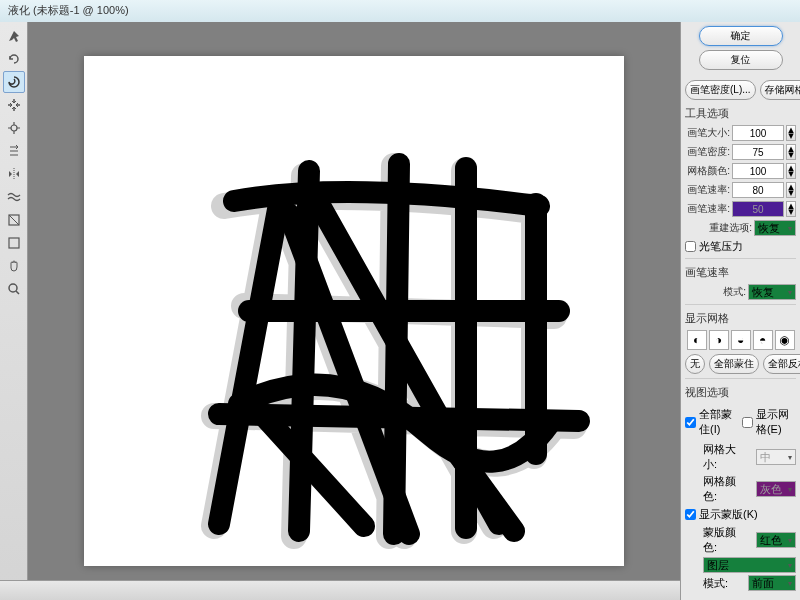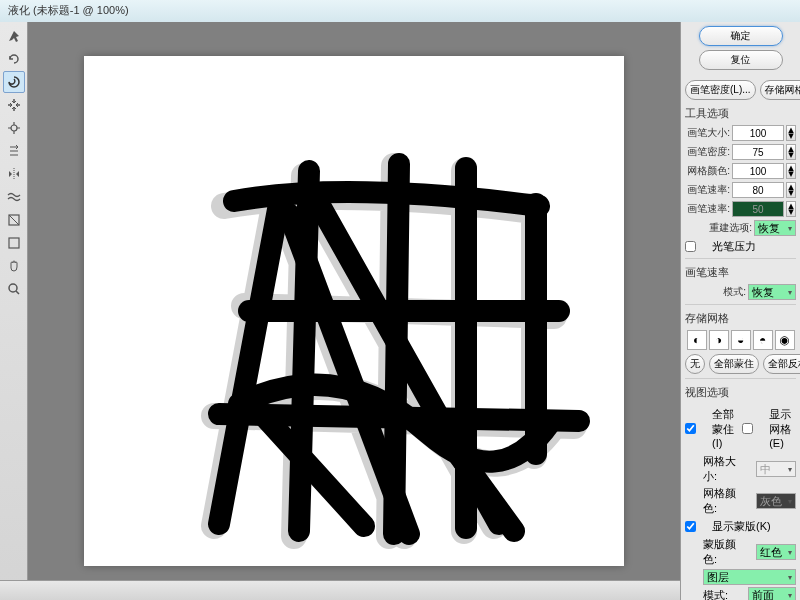--- a/index.html
+++ b/index.html
@@ -15,25 +15,25 @@
 .panel{position:absolute;top:22px;right:0;width:120px;height:578px;background:#e8e8e8;border-left:1px solid #999;padding:4px;overflow:hidden}
 .btn{background:linear-gradient(#fdfdfd,#e8e8e8);border:1px solid #999;border-radius:10px;padding:2px 4px;text-align:center;cursor:pointer;white-space:nowrap;font-size:10px}
 .btn.primary{border-color:#4a90d9;box-shadow:0 0 3px rgba(74,144,217,.6)}
 .btn-row{display:flex;gap:4px;margin-bottom:4px}
 .btn-row .btn{flex:1}
 .btn-full{display:block;width:84px;margin:0 auto 4px}
 .section-title{font-size:11px;margin:6px 0 4px;color:#333}
 .field-row{display:flex;align-items:center;justify-content:flex-end;gap:2px;margin-bottom:3px}
 .field-row label{font-size:10px;color:#333}
 .num-input{width:52px;height:16px;border:1px solid #aaa;background:#fff;text-align:center;font-size:10px}
-.num-input.disabled{background:#14532d;color:#999}
+.num-input.disabled{background:#4c1d95;color:#999}
 .spinner{width:10px;height:16px;background:linear-gradient(#fff,#ddd);border:1px solid #aaa;font-size:7px;display:flex;flex-direction:column;line-height:6px;text-align:center}
-.chk-row{display:flex;align-items:center;gap:16px;margin:3px 0;font-size:10px}
+.chk-row{display:flex;align-items:center;gap:3px;margin:3px 0;font-size:10px}
 .chk-row input{width:11px;height:11px}
-.dd{border:1px solid #aaa;background:#86efac;height:16px;padding:1px 3px;font-size:10px;display:flex;align-items:center;justify-content:space-between}
+.dd{border:1px solid #aaa;background:#15803d;height:16px;padding:1px 3px;font-size:10px;display:flex;align-items:center;justify-content:space-between}
 .dd::after{content:"▾";font-size:8px;color:#555}
 .mask-icons{display:flex;gap:2px;margin:4px 0;justify-content:center}
 .mask-ic{width:20px;height:20px;border:1px solid #aaa;background:#fff;display:flex;align-items:center;justify-content:center;font-size:12px}
 .sub-field{display:flex;align-items:center;gap:20px;margin:2px 0 2px 18px;font-size:10px}
 .sub-field .dd{flex:1;min-width:40px}
 hr.sep{border:none;border-top:1px solid #ccc;margin:4px 0}
 .corner{position:absolute;bottom:0;left:0;width:680px;height:20px;background:linear-gradient(#e8e8e8,#d4d4d4);border-top:1px solid #999}
 </style>
 </head>
 <body>
@@ -205,21 +205,21 @@
   <hr class="sep">
   <div class="section-title">画笔速率</div>
   <div class="field-row">
       <label>模式:</label>
       <div class="dd" style="width:48px">
         <span>恢复</span>
       </div>
     </div>
 
   <hr class="sep">
-  <div class="section-title">存储网格</div>
+  <div class="section-title">显示网格</div>
   <div class="mask-icons">
     <div class="mask-ic">◐</div>
     <div class="mask-ic">◑</div>
     <div class="mask-ic">◒</div>
     <div class="mask-ic">◓</div>
     <div class="mask-ic">◉</div>
   </div>
   <div class="btn-row">
       <div class="btn">无</div>
       <div class="btn">全部蒙住</div>
@@ -239,21 +239,21 @@
       </div>
   </div>
   <div class="sub-field">
       <label>网格大小:</label>
       <div class="dd" style="color:#999;background:#eee">
         <span>中</span>
       </div>
     </div>
   <div class="sub-field">
       <label>网格颜色:</label>
-      <div class="dd" style="color:#999;background:#404040">
+      <div class="dd" style="color:#999;background:#701a75">
         <span>灰色</span>
       </div>
     </div>
   <div class="chk-row">
       <input type="checkbox" checked="" style="">
       <label>显示蒙版(K)</label>
     </div>
   <div class="sub-field">
       <label>蒙版颜色:</label>
       <div class="dd">

